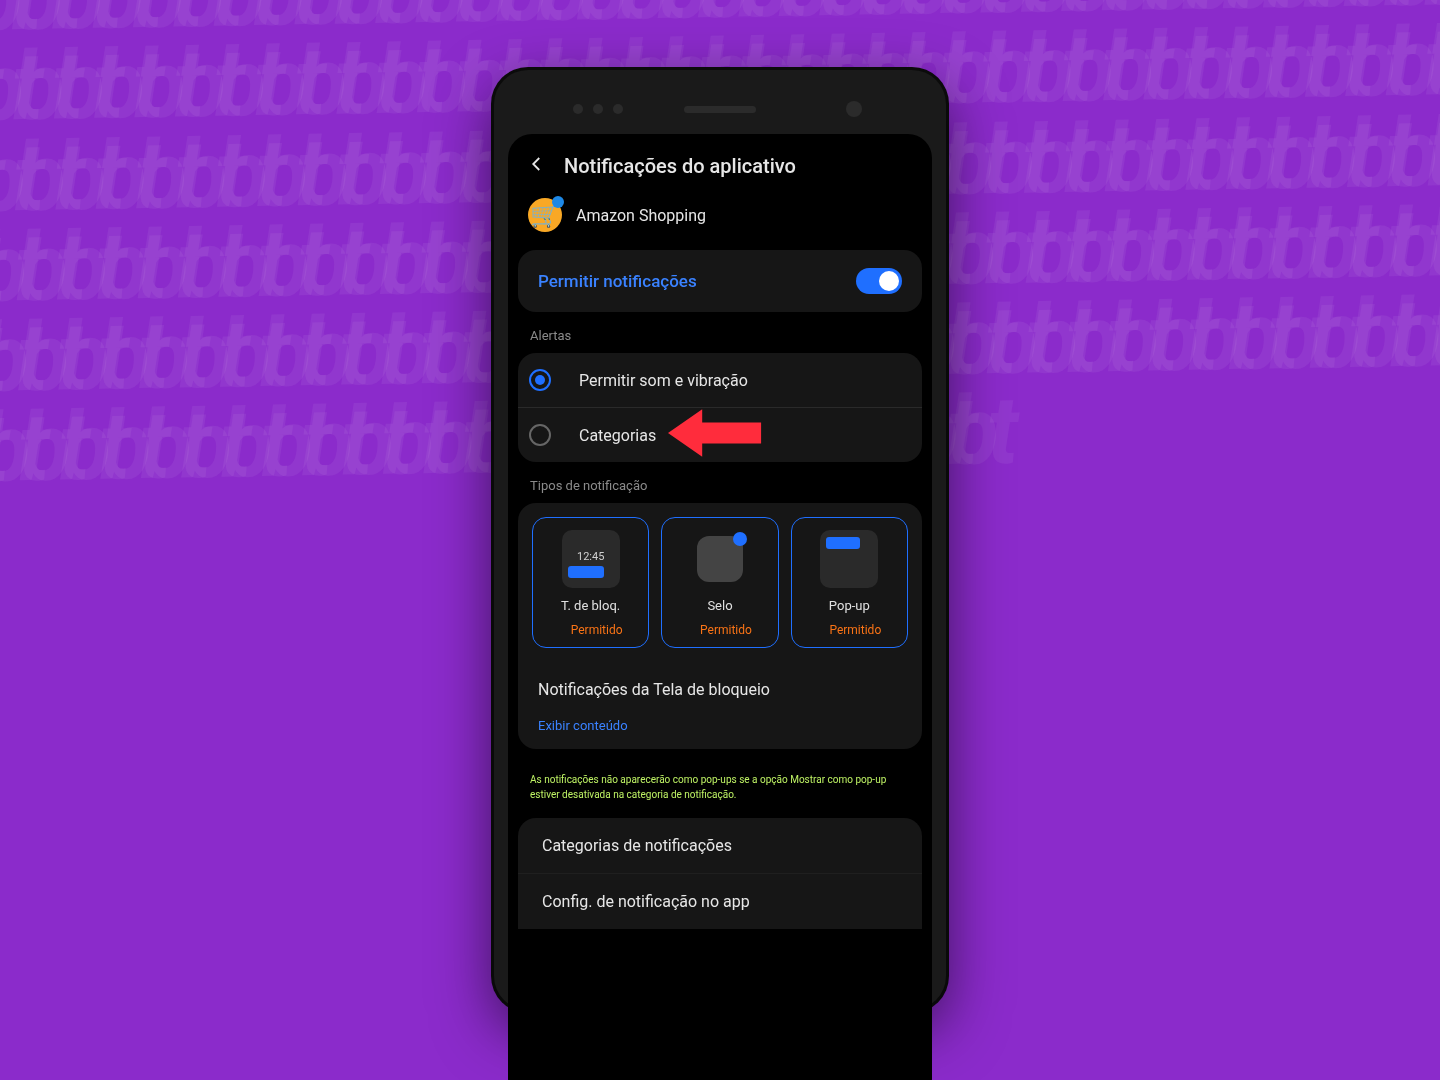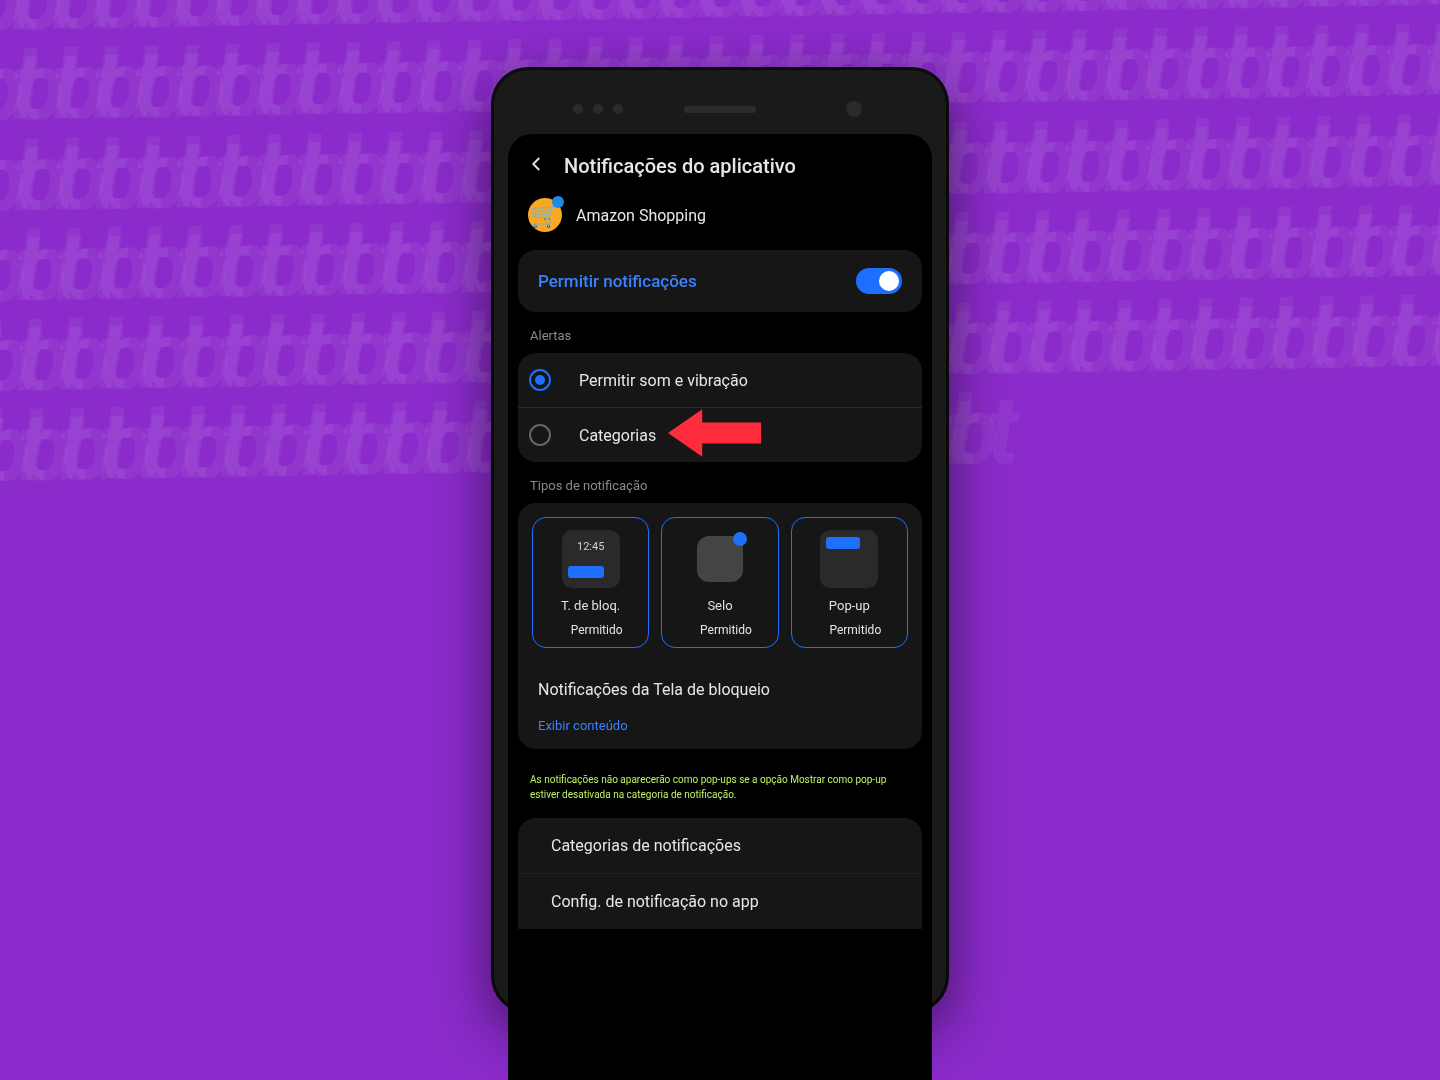--- a/index.html
+++ b/index.html
@@ -181,21 +181,21 @@
     gap: 10px;
   }
   .type-preview {
     width: 58px; height: 58px;
     background: #2a2a2a;
     border-radius: 10px;
     position: relative;
   }
   .preview-lock .clock {
     position: absolute;
-    top: 10px; left: 50%;
+    top: 20px; left: 50%;
     transform: translateX(-50%);
     font-size: 11px;
     color: #d0d0d0;
   }
   .preview-lock .bar {
     position: absolute;
     bottom: 10px; left: 6px;
     width: 36px; height: 12px;
     background: #1f6fff;
     border-radius: 3px;
@@ -219,34 +219,34 @@
     border-radius: 50%;
   }
   .preview-popup .pill {
     position: absolute;
     top: 7px; left: 6px;
     width: 34px; height: 12px;
     background: #1f6fff;
     border-radius: 3px;
   }
   .type-label { font-size: 13px; color: #e0e0e0; text-align: center; }
-  .type-status { font-size: 12px; color: #e5e5e5; margin-left: 12px; }
+  .type-status { font-size: 12px; color: #f97316; margin-left: 12px; }
   .link-row {
     padding: 14px 20px 16px 20px;
   }
   .link-title { font-size: 16px; margin-bottom: 19px; }
   .link-sub { font-size: 13px; color: #3a82ff; }
   .help-text {
     font-size: 10px;
     color: #bef264;
     padding: 12px 22px 16px 22px;
     line-height: 1.45;
   }
   .menu-row {
-    padding: 18px 33px;
+    padding: 18px 24px;
     font-size: 16px;
     border-top: 1px solid #1f1f1f;
   }
   .menu-row:first-of-type { border-top: none; }
 </style>
 </head>
 <body>
 
 <div class="bg-pattern"></div>
 

